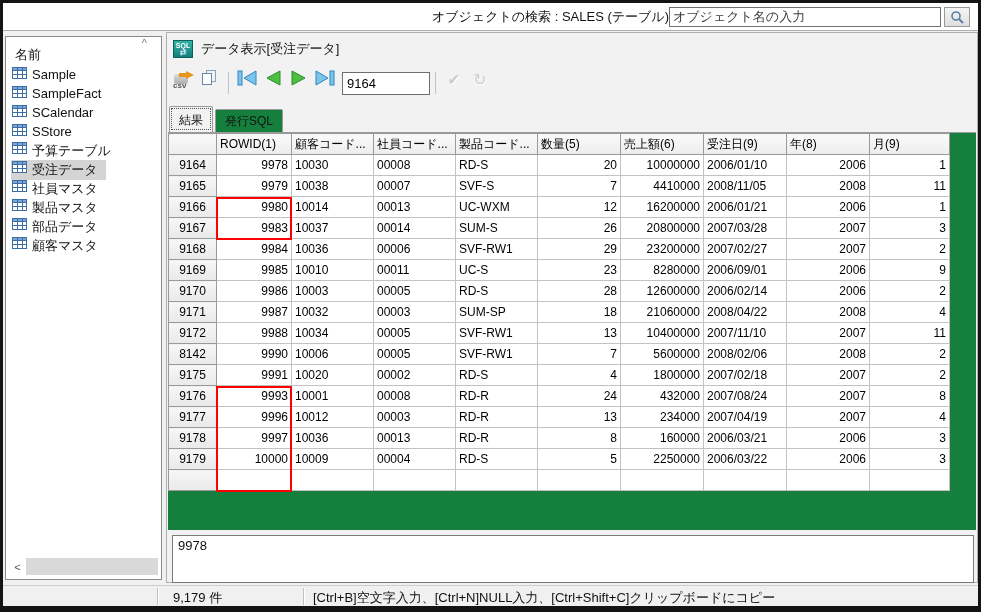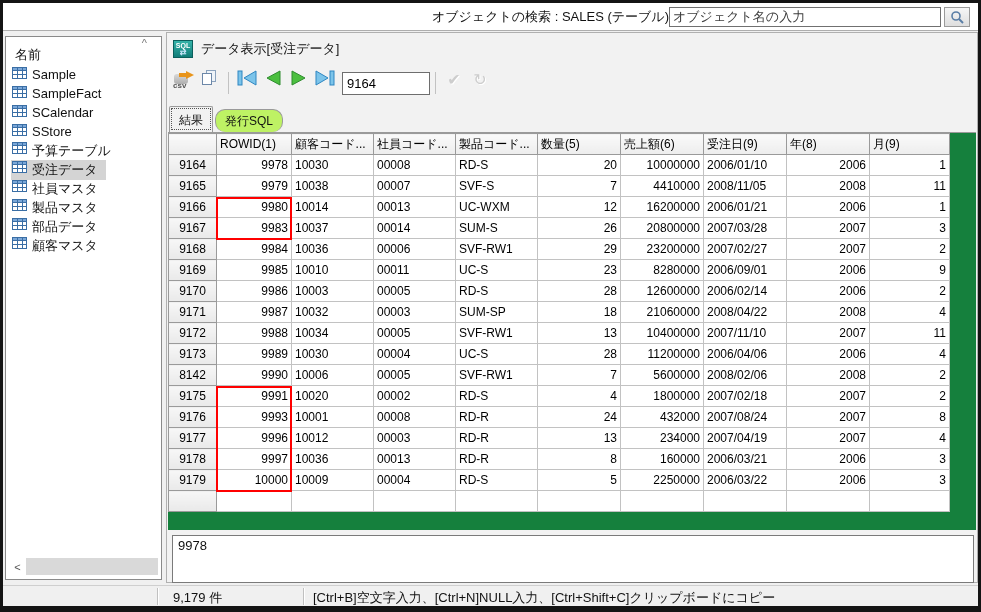--- a/index.html
+++ b/index.html
@@ -89,21 +89,21 @@
     background:#fff; border:1px solid #6c87a8; }
   .rec-input { width:88px; height:23px; border:1px solid #6e6e6e; font-size:13px;
     padding:0 4px; margin-left:4px; font-family:"Liberation Sans", sans-serif; outline:none; }
   .disabled-glyph { font-size:16px; color:#cdcdcd; text-shadow:1px 1px 0 #ffffff; }
 
   .tabbar { position:absolute; left:2px; top:77px; height:22px; display:flex; align-items:flex-end; z-index:5; }
   .tab { font-size:12px; color:#111; background:#f2f2f2; border:1px solid #9a9a9a;
     border-bottom:none; border-radius:2px 2px 0 0; padding:3px 9px 2px 9px; margin-right:2px;
     cursor:pointer; position:relative; }
   .tab.active { padding-top:5px; padding-bottom:3px; outline:1px dotted #555; outline-offset:-3px; z-index:6; }
-  .tab.inactive { background:#bef264;border-radius:10px; }
+  .tab.inactive { background:#15803d; }
 
   .grid-view {
     position:absolute; left:1px; right:1px; top:99px; height:398px;
     background:#15803d; border-top:1px solid #9a9a9a; overflow:hidden;
   }
   table.grid { border-collapse:collapse; table-layout:fixed; }
   table.grid th, table.grid td {
     height:21px; font-size:12px; line-height:15px; padding:0 3px;
     overflow:hidden; white-space:nowrap;
   }
@@ -480,32 +480,20 @@
             <td class="al-l">10034</td>
             <td class="al-l">00005</td>
             <td class="al-l">SVF-RW1</td>
             <td class="al-r">13</td>
             <td class="al-r">10400000</td>
             <td class="al-l">2007/11/10</td>
             <td class="al-r">2007</td>
             <td class="al-r">11</td>
           </tr>
           <tr>
-            <th class="rowhdr">9173</th>
-            <td class="al-r">9989</td>
-            <td class="al-l">10030</td>
-            <td class="al-l">00004</td>
-            <td class="al-l">UC-S</td>
-            <td class="al-r">28</td>
-            <td class="al-r">11200000</td>
-            <td class="al-l">2006/04/06</td>
-            <td class="al-r">2006</td>
-            <td class="al-r">4</td>
-          </tr>
-          <tr>
             <th class="rowhdr">8142</th>
             <td class="al-r">9990</td>
             <td class="al-l">10006</td>
             <td class="al-l">00005</td>
             <td class="al-l">SVF-RW1</td>
             <td class="al-r">7</td>
             <td class="al-r">5600000</td>
             <td class="al-l">2008/02/06</td>
             <td class="al-r">2008</td>
             <td class="al-r">2</td>

